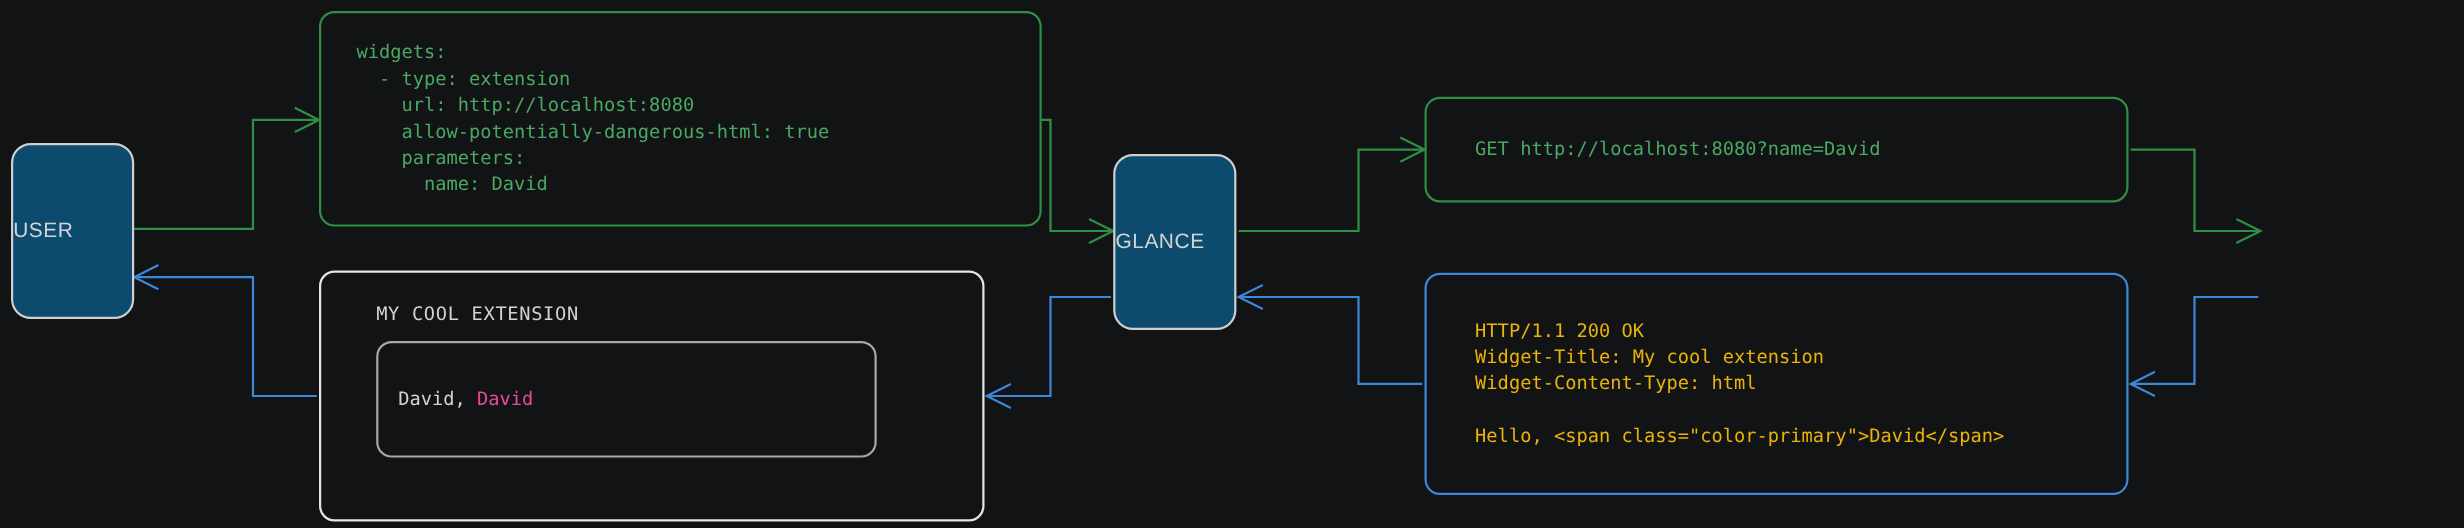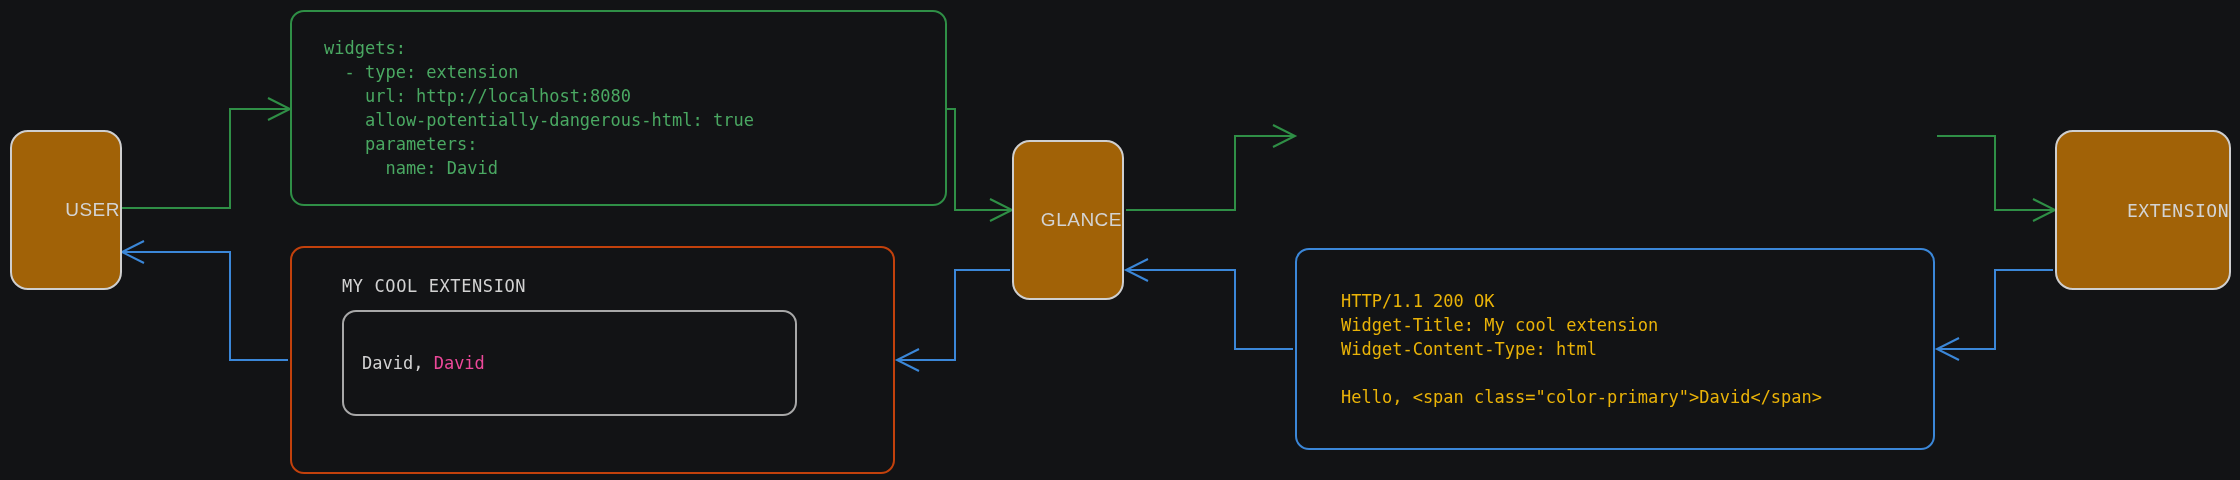--- a/index.html
+++ b/index.html
@@ -26,24 +26,24 @@
     width: 2240px;
     height: 480px;
   }
 
   
   .node {
     position: absolute;
     box-sizing: border-box;
     border: 2px solid #cfcfcf;
     border-radius: 18px;
-    background: #a16207;
+    background: #0c4a6e;
     display: flex;
     align-items: center;
-    justify-content: flex-end;
+    justify-content: flex-start;
     z-index: 2;
   }
   .node-label {
     color: #d3d3d3;
     letter-spacing: 0.5px;
     white-space: nowrap;
   }
   .node-label.sans {
     font-family: "Liberation Sans", sans-serif;
     font-size: 19px;
@@ -83,21 +83,21 @@
   #panel-config   { left: 290px;  top: 10px;  width: 657px; height: 196px; padding-left: 32px; }
   #panel-request  { left: 1295px; top: 88px;  width: 640px; height: 96px;  padding-left: 44px; }
   #panel-response { left: 1295px; top: 248px; width: 640px; height: 202px; padding-left: 44px; }
 
   
   #panel-widget {
     left: 290px;
     top: 246px;
     width: 605px;
     height: 228px;
-    border: 2px solid #c2410c;
+    border: 2px solid #e5e5e5;
     border-radius: 14px;
     background: #121315;
     position: absolute;
     box-sizing: border-box;
     z-index: 2;
     padding: 28px 38px 0 50px;
   }
   #widget-title {
     font-family: "DejaVu Sans Mono", monospace;
     font-size: 17px;
@@ -172,33 +172,33 @@
   </svg>
 
   <div class="node" id="node-user">
     <span class="node-label sans">USER</span>
   </div>
 
   <div class="node" id="node-glance">
     <span class="node-label sans">GLANCE</span>
   </div>
 
-  <div class="node" id="node-extension">
-    <span class="node-label mono">EXTENSION</span>
-  </div>
 
   <div class="panel green" id="panel-config">
     <pre class="panel-body">widgets:
   - type: extension
     url: http://localhost:8080
     allow-potentially-dangerous-html: true
     parameters:
       name: David</pre>
   </div>
 
+  <div class="panel green" id="panel-request">
+    <pre class="panel-body">GET http://localhost:8080?name=David</pre>
+  </div>
 
   <div class="panel blue" id="panel-response">
     <pre class="panel-body">HTTP/1.1 200 OK
 Widget-Title: My cool extension
 Widget-Content-Type: html
 
 Hello, &lt;span class="color-primary"&gt;David&lt;/span&gt;</pre>
   </div>
 
   <div id="panel-widget">

